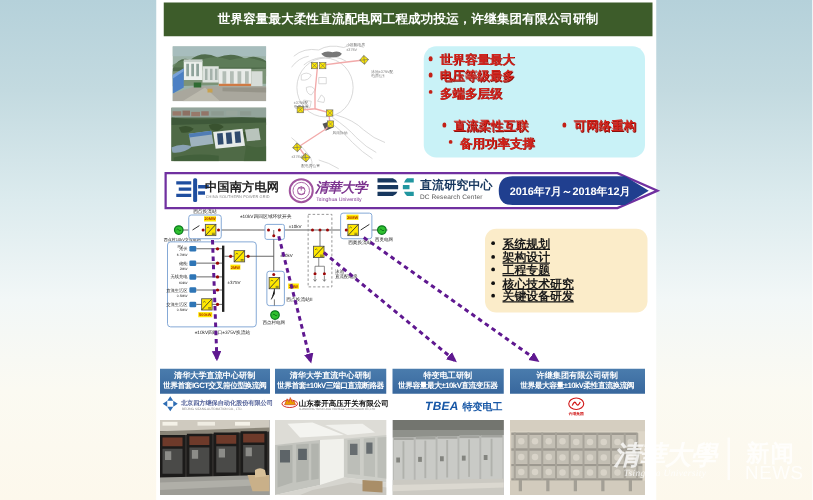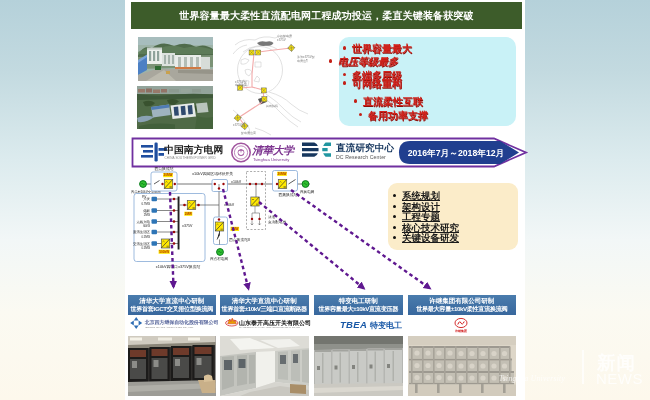--- a/index.html
+++ b/index.html
@@ -23,21 +23,21 @@
 
 .hdr{top:294.5px;height:20px;background:linear-gradient(180deg,#4a7cad,#38679d);color:#fff;text-align:center;}
 .hdr .l1{font-size:6.5px;font-weight:bold;line-height:9px;margin-top:1.8px;white-space:nowrap;}
 .hdr .l2{font-size:6.2px;font-weight:bold;line-height:8px;white-space:nowrap;letter-spacing:-0.4px;}
 .photo{top:336px;height:60px;}
 </style>
 </head>
 <body>
 <div class="bg"></div>
 <div class="slide"></div>
-<div class="abs title">世界容量最大柔性直流配电网工程成功投运，柔直关键装备获突破</div>
+<div class="abs title">世界容量最大柔性直流配电网工程成功投运，许继集团有限公司研制</div>
 
 <div class="abs" id="photo1" style="left:138px;top:37px;width:75px;height:44px;">
 <svg width="75" height="44" viewBox="0 0 75 44">
 <rect width="75" height="44" fill="#9db3a8"></rect>
 <rect width="75" height="8" fill="#a7bdbd"></rect>
 <path d="M0,18 Q6,7 14,11 Q24,3 36,9 Q48,4 58,10 Q66,6 75,12 L75,24 L0,24 Z" fill="#4f6b4b"></path>
 <path d="M0,15 Q10,9 20,12 Q33,6 46,11 Q60,7 75,13 L75,17 L0,17 Z" fill="#61805c" opacity="0.75"></path>
 <path d="M0,20 L75,18 L75,30 L0,32 Z" fill="#7c9377"></path>
 <rect x="9" y="12" width="15" height="15" fill="#edf0ed"></rect>
 <rect x="9" y="10.5" width="15" height="2.2" fill="#c6cfc9"></rect>
@@ -148,23 +148,23 @@
 <text x="2" y="54.4">电房位置</text>
 <text x="33" y="75">风雨操场</text>
 <text x="0" y="94">±375V房</text>
 <text x="8" y="101.5">配电房位置</text>
 </g>
 </svg>
 </div>
 
 <div class="abs cyanbox"></div>
 <div class="abs cyl" style="left:339px;top:42px;"><span class="dot"></span>世界容量最大</div>
-<div class="abs cyl" style="left:325px;top:55.3px;font-style:italic;"><span class="dot"></span>电压等级最多</div>
+<div class="abs cyl" style="left:339px;top:55.3px;"><span class="dot"></span>电压等级最多</div>
 <div class="abs cyl" style="left:339px;top:68.6px;"><span class="dot"></span>多端多层级</div>
-<div class="abs cyl" style="left:339px;top:77px;"><span class="dot"></span>可网络重构</div>
+<div class="abs cyl" style="left:339px;top:95px;text-align:right;"><span class="dot"></span>可网络重构</div>
 <div class="abs cyl" style="left:339px;top:95.2px;margin-left:11px;"><span class="dot"></span>直流柔性互联</div>
 <div class="abs cyl" style="left:339px;top:108.5px;margin-left:16px;"><span class="dot"></span>备用功率支撑</div>
 
 <div class="abs" id="band" style="left:128px;top:136px;width:402px;height:33px;">
 <svg width="402" height="33" viewBox="0 0 402 33">
 
   <path d="M4.5,2.5 L366,2.5 L398,16.5 L366,30.5 L4.5,30.5 Z" fill="#ffffff" stroke="#7030a0" stroke-width="1.8"></path>
 
   <g transform="translate(13,6)">
     <rect x="13.5" y="0.5" width="3.2" height="19" rx="1.2" fill="#1f4e9f"></rect>
@@ -555,17 +555,18 @@
         <rect x="7" y="48" width="2.6" height="9"></rect>
         <rect x="29" y="48" width="2.6" height="9"></rect>
         <rect x="51" y="48" width="2.6" height="9"></rect>
         <rect x="73" y="48" width="2.6" height="9"></rect>
         <rect x="95" y="48" width="2.6" height="9"></rect>
       </g>
 </svg>
 </div>
 
 <div class="abs" id="watermark" style="left:470px;top:346px;width:180px;height:52px;color:rgba(255,255,255,0.78);">
+<div class="abs" style="left:21px;top:4px;font-family:'Liberation Serif',serif;font-size:21px;font-weight:bold;font-style:italic;letter-spacing:-0.5px;">清華大學</div>
 <div class="abs" style="left:29px;top:28px;font-family:'Liberation Serif',serif;font-size:7.5px;font-style:italic;letter-spacing:0.3px;">Tsinghua University</div>
 <div class="abs" style="left:112px;top:4px;width:1.5px;height:34px;background:rgba(255,255,255,0.7);"></div>
 <div class="abs" style="left:127px;top:4px;font-size:18.5px;font-weight:bold;letter-spacing:1px;">新闻</div>
 <div class="abs" style="left:126px;top:24px;font-size:15px;letter-spacing:0.5px;">NEWS</div>
 </div>
 
 </body></html>

